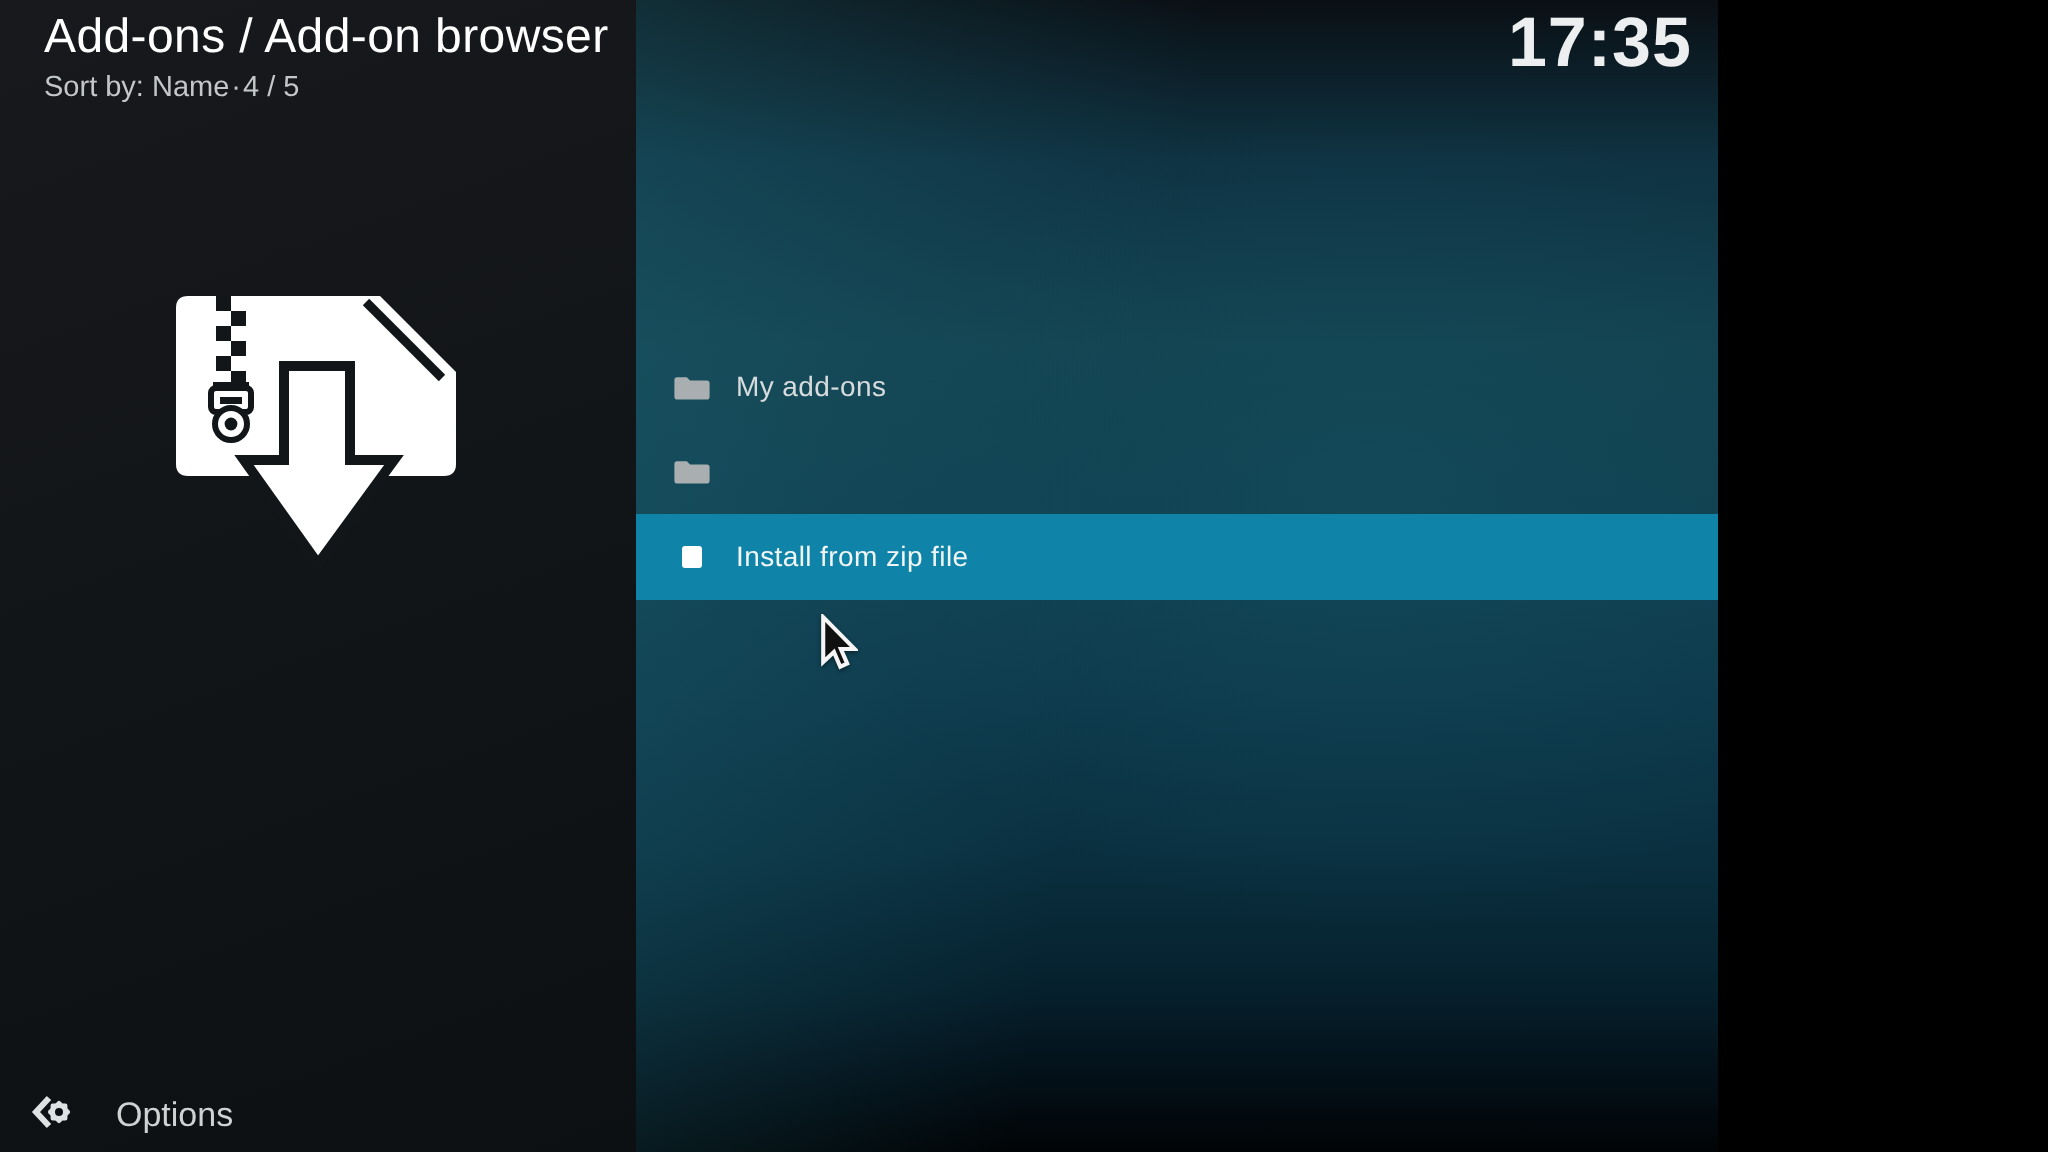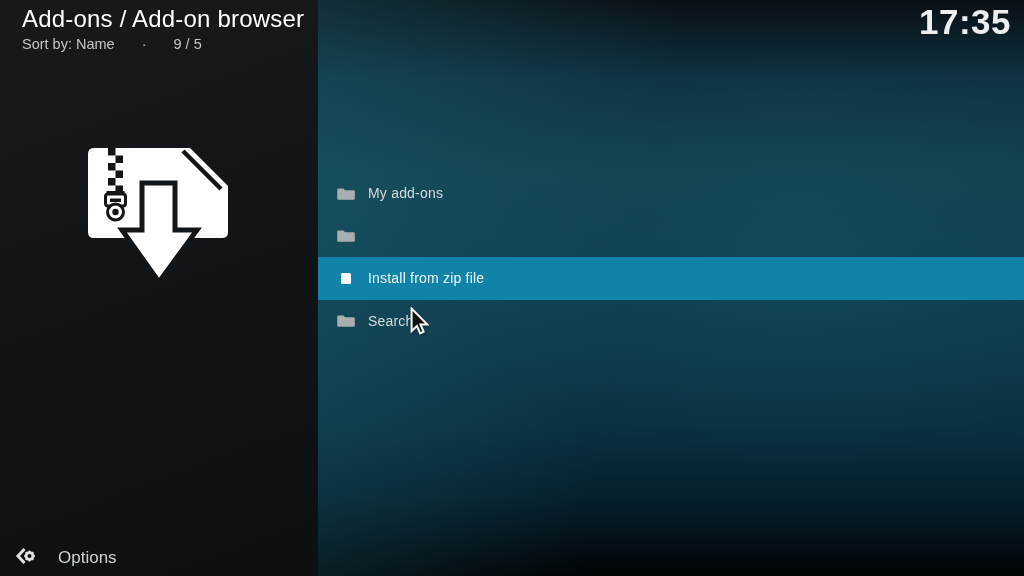--- a/index.html
+++ b/index.html
@@ -1,38 +1,38 @@
 <!DOCTYPE html>
 <html style="--highlight: #1084a8; --sidebar-background: #131619; --menu-text: #d7dbdd; --selected-text: #f1f5f6; --title-text: #ffffff; --subtitle-text: #c3c7c8;"><head>
 <meta charset="utf-8">
 <style>
   * { margin:0; padding:0; box-sizing:border-box; }
   html,body { width:1024px; height:576px; background:#000; overflow:hidden; }
   body { font-family:"Liberation Sans","DejaVu Sans",sans-serif; -webkit-font-smoothing:antialiased; }
 
-  .screen { position:relative; width:1024px; height:576px; overflow:hidden; background:#0c4a6e; }
+  .screen { position:relative; width:859px; height:576px; overflow:hidden; background:#0c4a6e; }
 
   
   .right-panel {
     position:absolute; left:318px; top:0; right:0; bottom:0;
     background:
       radial-gradient(ellipse 75% 55% at 68% 45%, rgba(23,92,108,0.30), rgba(0,0,0,0) 65%),
       linear-gradient(100deg, rgba(32,104,119,0.35) 0%, rgba(0,0,0,0) 45%),
       linear-gradient(180deg, #0a0f14 0%, #0f3343 14%, #134250 30%, #104050 45%, #0d394b 60%, #0a3040 74%, #06202d 86%, #030d14 95%, #010406 100%);
   }
 
   
   .left-panel {
     position:absolute; left:0; top:0; width:318px; height:576px;
     background:linear-gradient(160deg, #17191c 0%, #121518 50%, #0d1013 100%);
   }
 
   .header { position:absolute; left:22px; top:4px; color:#fff; }
   .page-title { font-size:24px; font-weight:300; letter-spacing:0.2px; color:var(--title-text,#fff); line-height:30px; white-space:nowrap; }
-  .sub { display:flex; gap:27px; margin-top:2px; font-size:14.5px; color:var(--subtitle-text,#c3c7c8); align-items:center; }
+  .sub { display:flex; gap:1px; margin-top:2px; font-size:14.5px; color:var(--subtitle-text,#c3c7c8); align-items:center; }
 
   .clock { position:absolute; top:2px; right:13px; font-size:35px; font-weight:700; letter-spacing:0.5px; color:#eceeef; }
 
   .artwork { position:absolute; left:88px; top:148px; width:141px; height:136px; }
 
   .menu { position:absolute; left:318px; top:172px; width:706px; }
   .row { position:relative; height:42.5px; display:flex; align-items:center; padding-left:18px; }
   .row.selected { background:var(--highlight,#1084a8); }
   .icon-box { width:20px; height:20px; display:flex; align-items:center; justify-content:center; flex:0 0 20px; }
   .row .label { margin-left:12px; font-size:14px; color:var(--menu-text,#d7dbdd); letter-spacing:0.2px; }
@@ -50,21 +50,21 @@
 <div class="screen">
 
   <div class="right-panel"></div>
   <div class="left-panel"></div>
 
   <div class="header">
     <div class="page-title">Add-ons / Add-on browser</div>
     <div class="sub">
       <span>Sort by: Name</span>
       <span>·</span>
-      <span>9 / 5</span>
+      <span>4 / 5</span>
     </div>
   </div>
 
   <div class="clock">17:35</div>
 
   <div class="artwork">
     <svg width="141" height="136" viewBox="0 0 141 136" xmlns="http://www.w3.org/2000/svg">
 
       <path d="M6,0 L102,0 L140,38 L140,84 Q140,90 134,90 L6,90 Q0,90 0,84 L0,6 Q0,0 6,0 Z" fill="#ffffff"></path>
 
@@ -108,28 +108,20 @@
     </div>
 
 
     <div class="row selected">
       <span class="icon-box">
           <span class="sq"></span>
         </span>
       <span class="label">Install from zip file</span>
     </div>
 
-    <div class="row">
-      <span class="icon-box">
-        <svg width="20" height="15" viewBox="0 0 20 15">
-            <path d="M1.2,4 Q1.2,2.6 2.6,2.6 L7.4,2.6 L9,4.2 L17.4,4.2 Q18.8,4.2 18.8,5.6 L18.8,12.4 Q18.8,13.8 17.4,13.8 L2.6,13.8 Q1.2,13.8 1.2,12.4 Z" fill="#a9aeb0"></path>
-          </svg>
-      </span>
-      <span class="label">Search</span>
-    </div>
 
   </nav>
 
   <div class="footer">
     <span>
       <svg width="21" height="20" viewBox="0 0 21 20">
         <path d="M9.5,3 L3,10 L9.5,17" fill="none" stroke="#dfe2e3" stroke-width="3"></path>
         <g fill="#dfe2e3">
           <rect x="10.3" y="5.8" width="8.4" height="8.4" rx="1"></rect>
           <rect x="10.3" y="5.8" width="8.4" height="8.4" rx="1" transform="rotate(45 14.5 10)"></rect>

